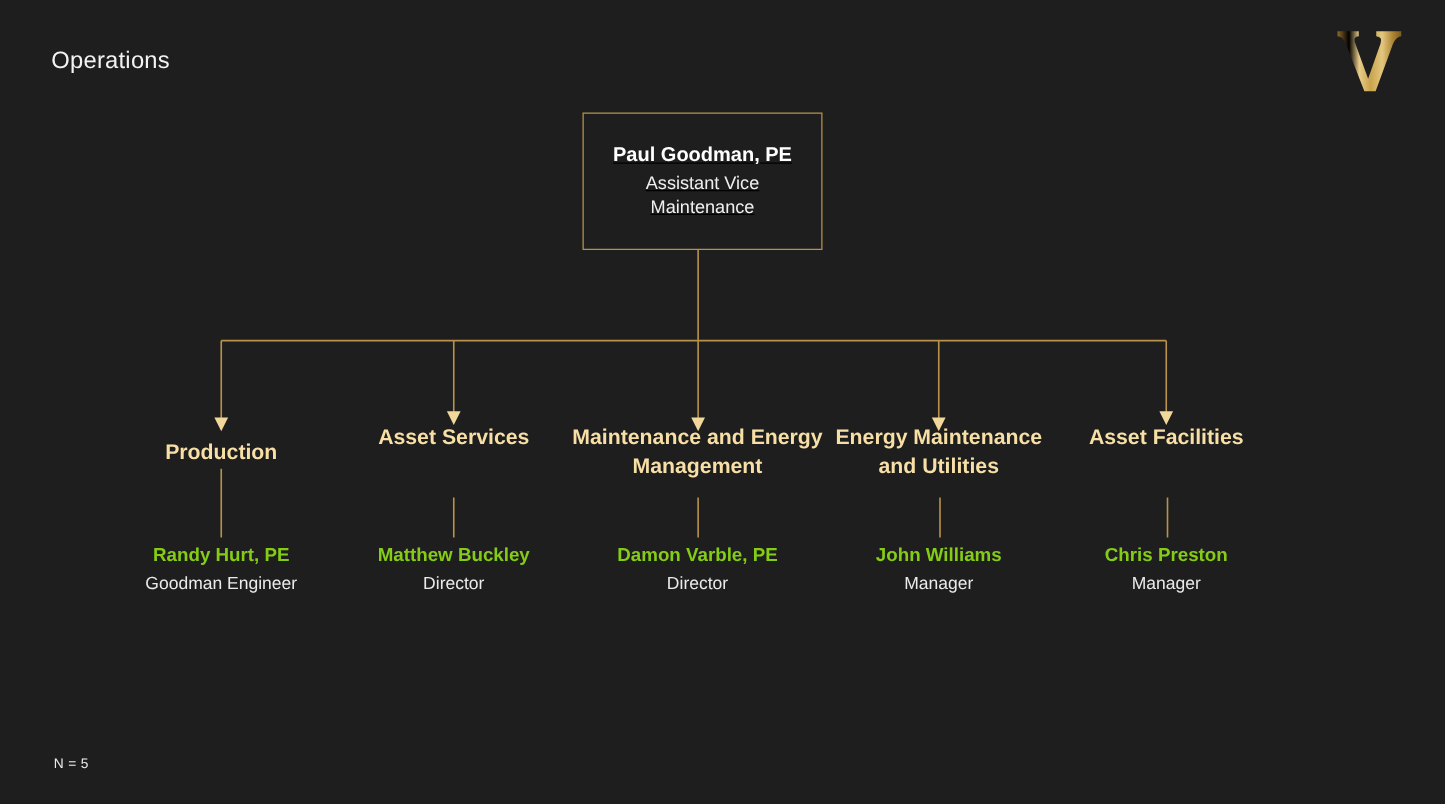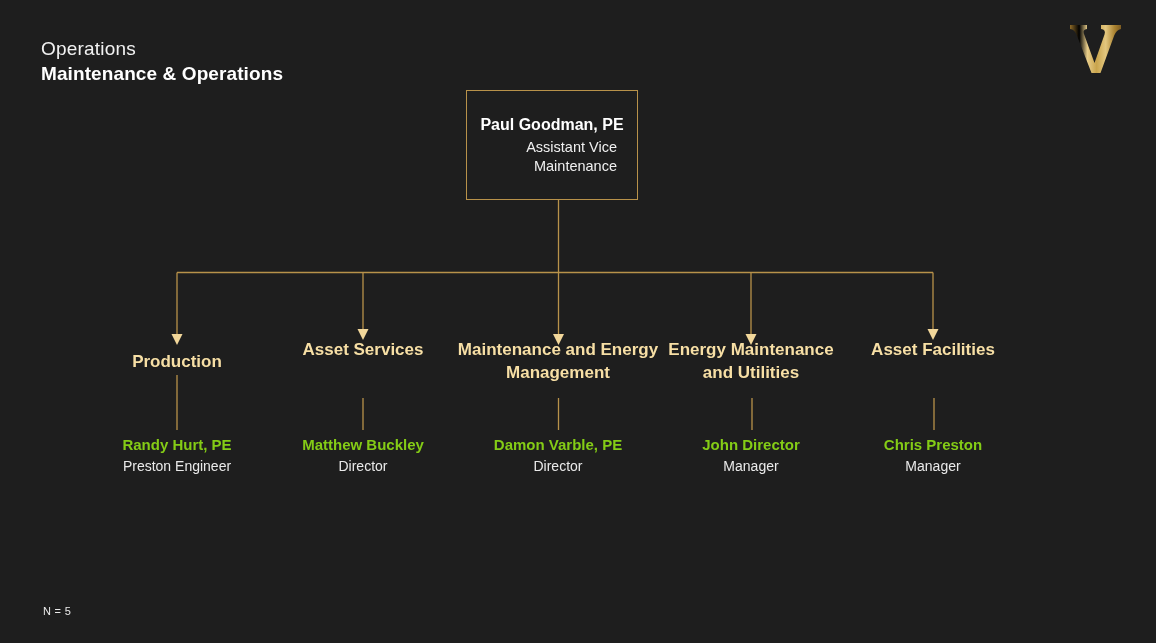--- a/index.html
+++ b/index.html
@@ -49,29 +49,30 @@
     width: 64px;
     height: 62px;
   }
   #logo svg { display: block; }
 
   
   #root-node {
     position: absolute;
     left: 466px;
     top: 90px;
-    width: 172px;
+    width: 192px;
     height: 110px;
     border: 1.4px solid #b8924a;
     box-sizing: border-box;
     display: flex;
     flex-direction: column;
     align-items: center;
     justify-content: center;
-    text-align: right;
+    text-align: center;
+    text-decoration: underline;
   }
   #root-node .r-name {
     font-size: 16px;
     font-weight: 700;
     color: #ffffff;
     line-height: 1.25;
     margin-bottom: 3px;
   }
   #root-node .r-title {
     font-size: 14.5px;
@@ -138,21 +139,20 @@
     letter-spacing: 0.3px;
   }
 </style>
 </head>
 <body>
 
 <div id="slide">
 
   <div id="header">
     <span class="eyebrow">Operations</span>
-    <span class="title">Maintenance &amp; Operations</span>
   </div>
 
   <div id="logo">
     <svg width="64" height="62" viewBox="0 0 64 62" aria-hidden="true">
       <defs>
         <linearGradient id="gv" x1="0" y1="0" x2="1" y2="0">
           <stop offset="0%" stop-color="#8d6a28"></stop>
           <stop offset="18%" stop-color="#d9ba६b"></stop>
           <stop offset="34%" stop-color="#e8cd8a"></stop>
           <stop offset="52%" stop-color="#c9a44c"></stop>
@@ -203,21 +203,21 @@
       <polygon points="553,334 564,334 558.5,345"></polygon>
       <polygon points="745.5,334 756.5,334 751,345"></polygon>
       <polygon points="927.5,329 938.5,329 933,340"></polygon>
     </g>
   </svg>
 
   <div class="col" id="col-0" style="left: 72px;">
     <div class="dept" style="width: 210px; margin-left: auto; margin-right: auto; padding-top: 12px;">Production</div>
     <div class="person">
       <div class="p-name">Randy Hurt, PE</div>
-      <div class="p-role">Preston Engineer</div>
+      <div class="p-role">Goodman Engineer</div>
     </div>
   </div>
 
   <div class="col" id="col-1" style="left: 258px;">
     <div class="dept" style="width: 130px; margin-left: auto; margin-right: auto;">Asset Services</div>
     <div class="person">
       <div class="p-name">Matthew Buckley</div>
       <div class="p-role">Director</div>
     </div>
   </div>
@@ -226,21 +226,21 @@
     <div class="dept" style="width: 210px; margin-left: auto; margin-right: auto;">Maintenance and Energy Management</div>
     <div class="person">
       <div class="p-name">Damon Varble, PE</div>
       <div class="p-role">Director</div>
     </div>
   </div>
 
   <div class="col" id="col-3" style="left: 646px;">
     <div class="dept" style="width: 190px; margin-left: auto; margin-right: auto;">Energy Maintenance and Utilities</div>
     <div class="person">
-      <div class="p-name">John Director</div>
+      <div class="p-name">John Williams</div>
       <div class="p-role">Manager</div>
     </div>
   </div>
 
   <div class="col" id="col-4" style="left: 828px;">
     <div class="dept" style="width: 150px; margin-left: auto; margin-right: auto;">Asset Facilities</div>
     <div class="person">
       <div class="p-name">Chris Preston</div>
       <div class="p-role">Manager</div>
     </div>

